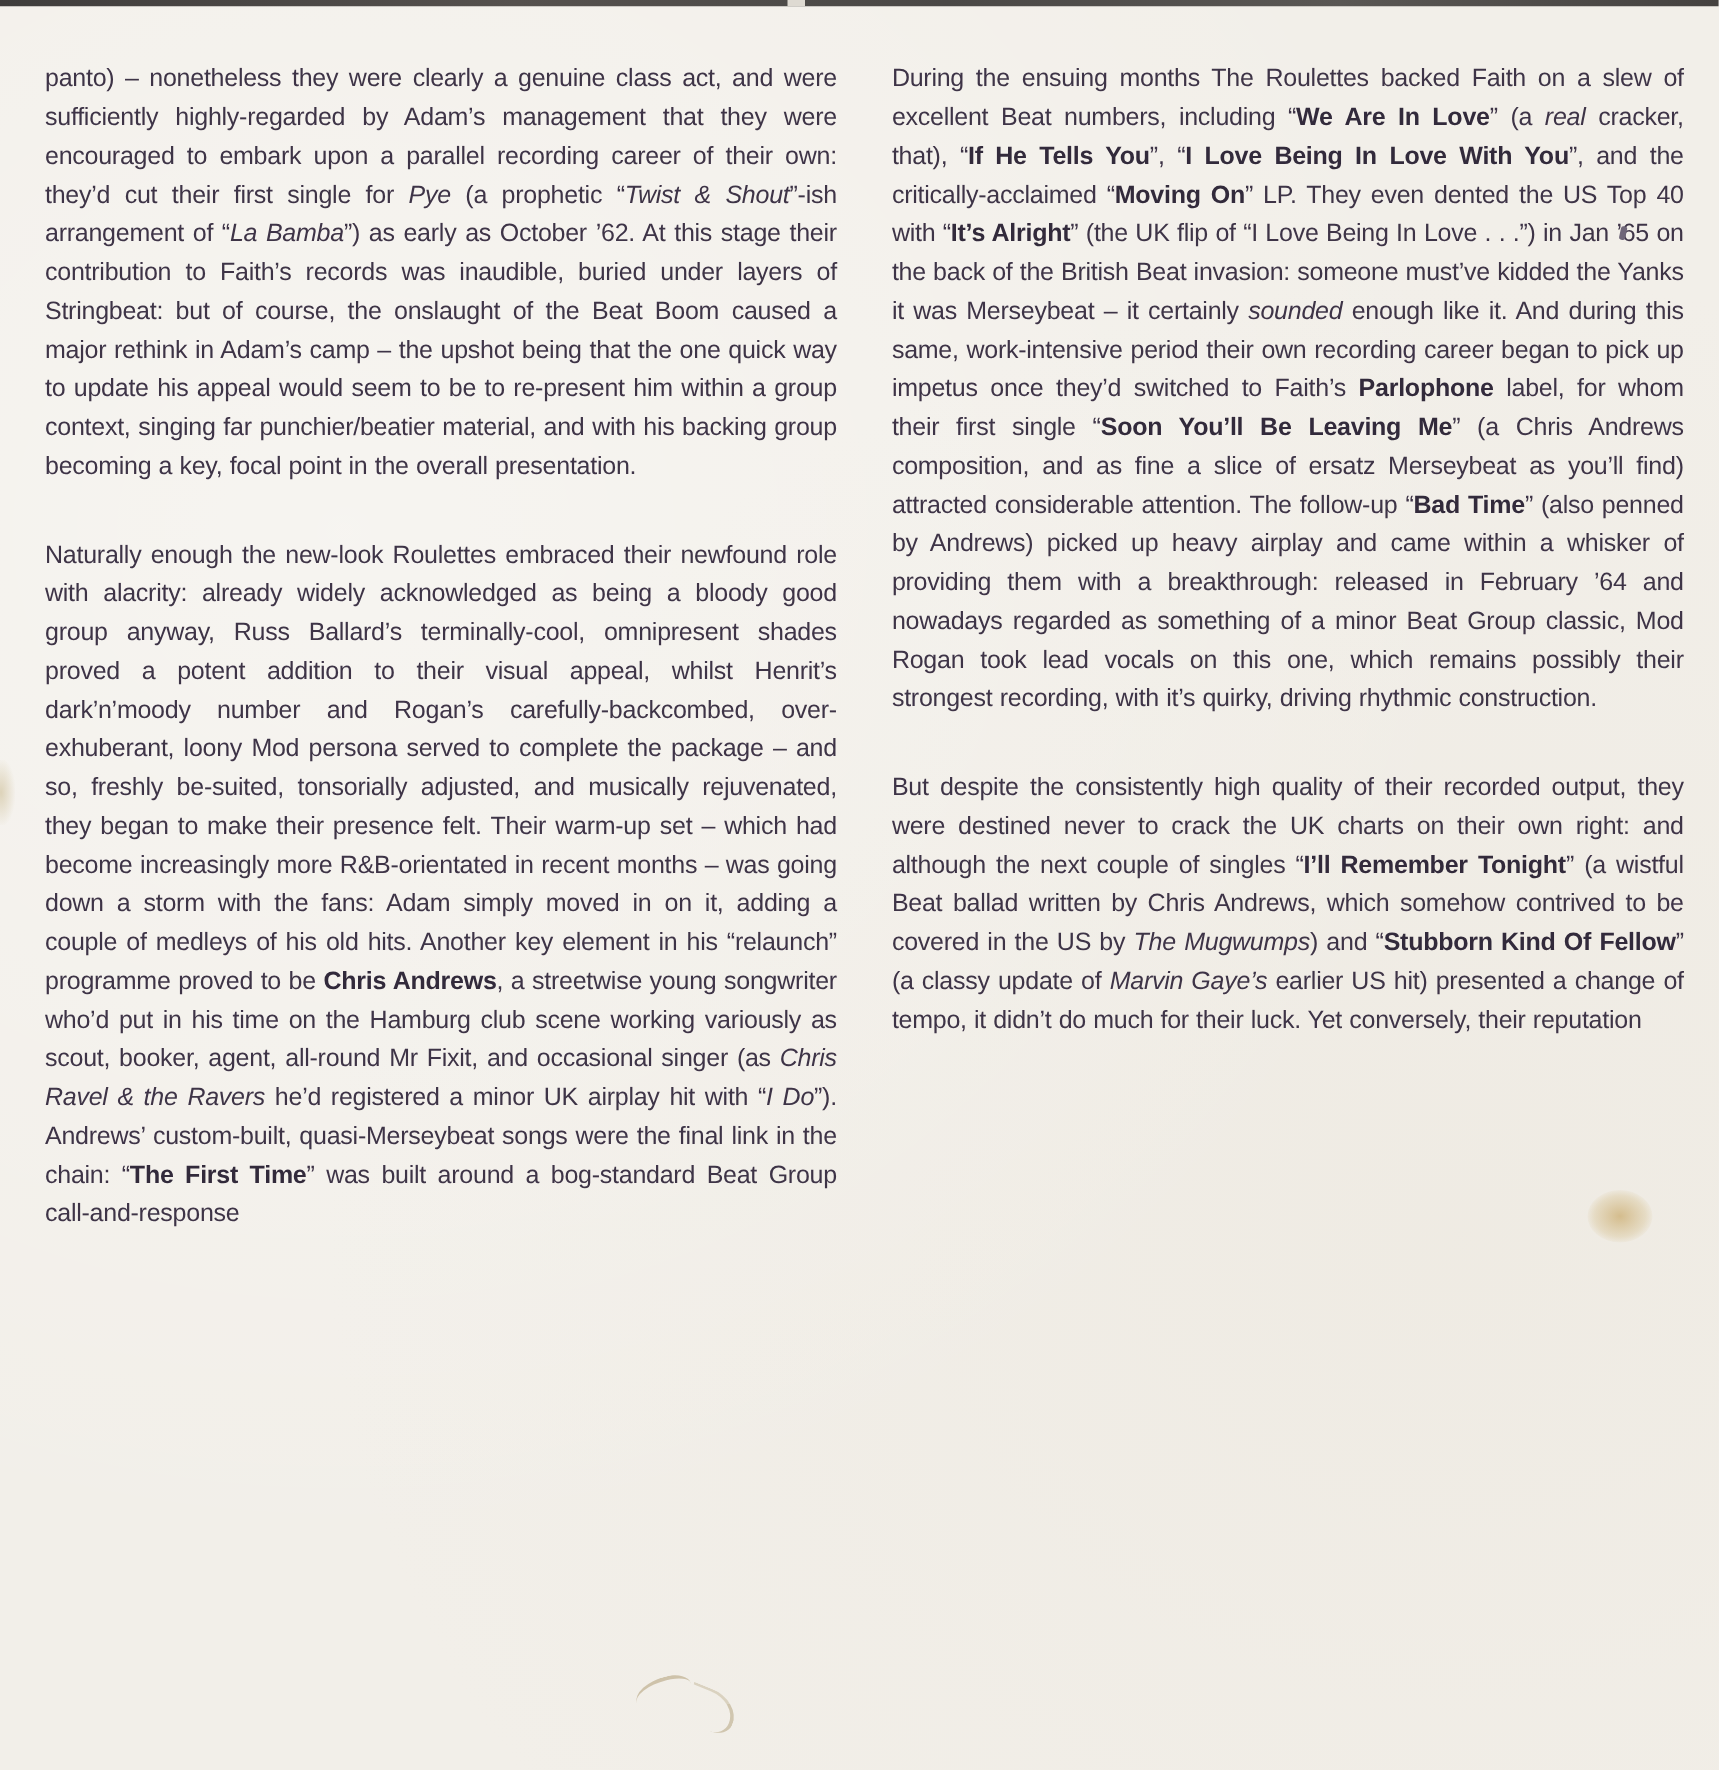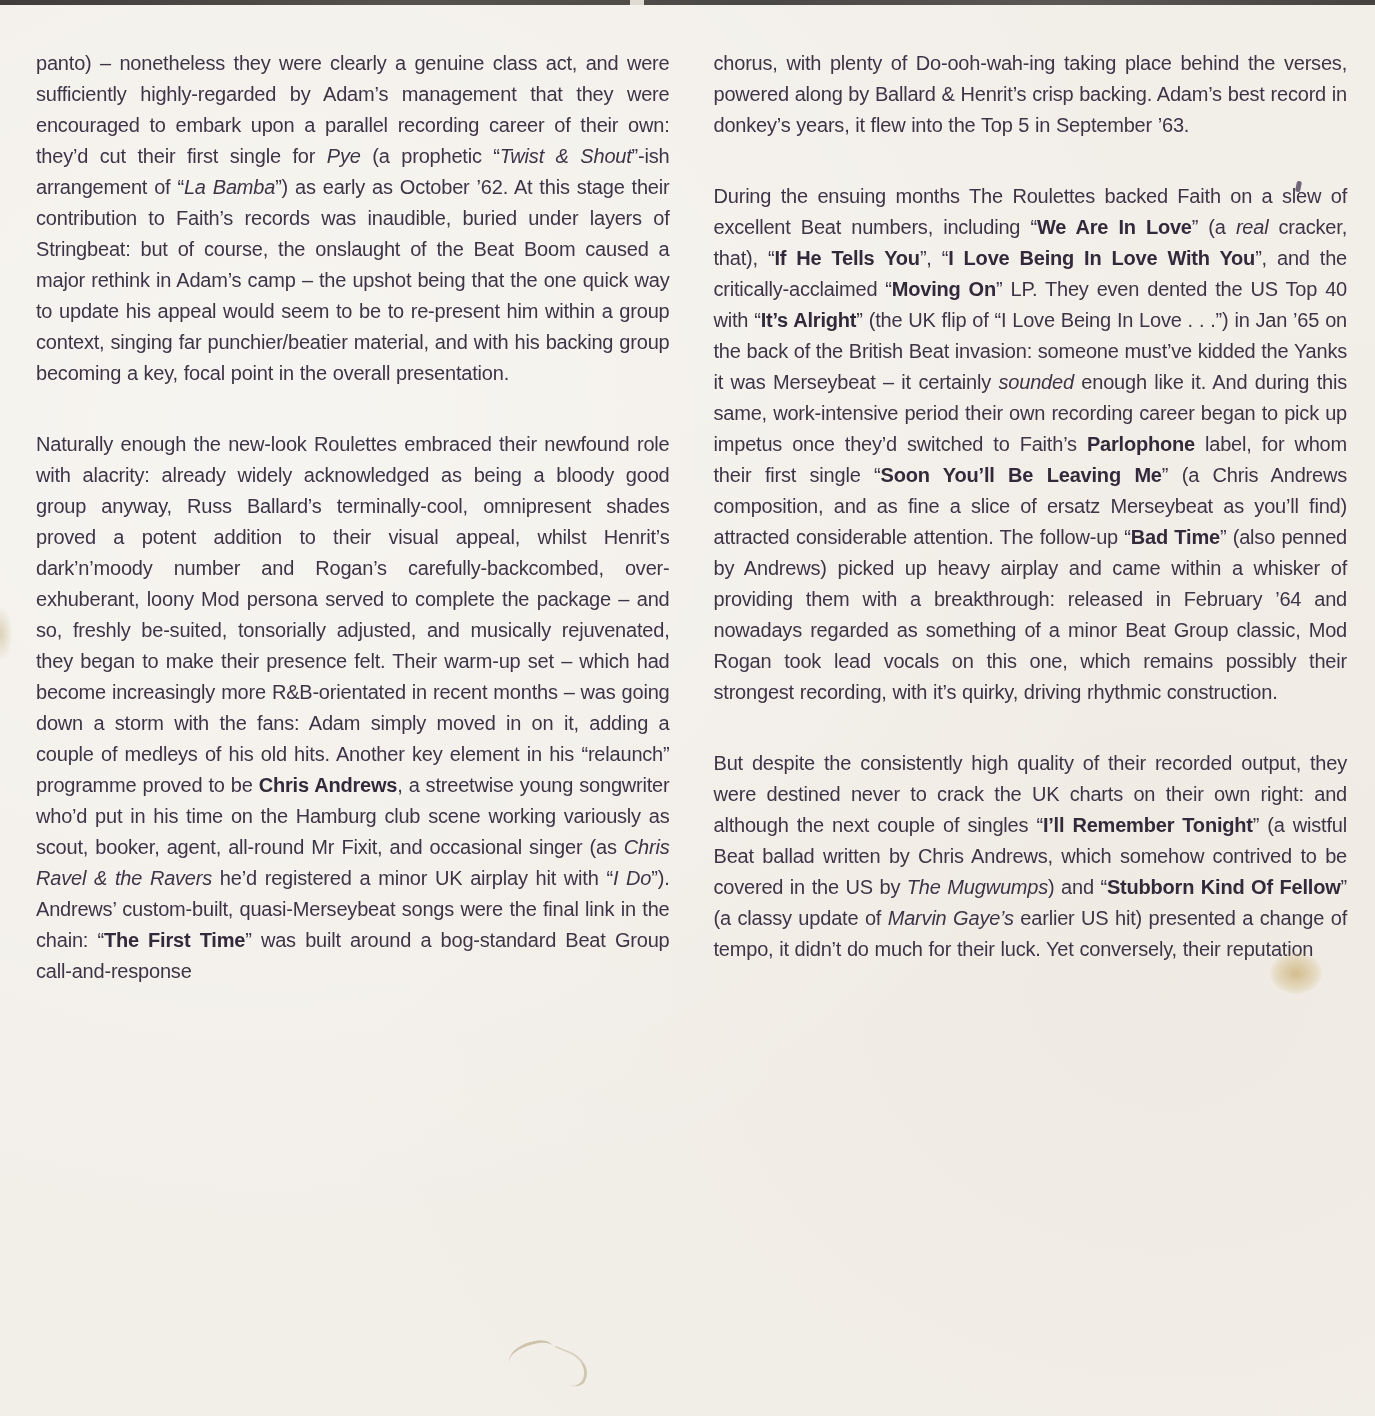--- a/index.html
+++ b/index.html
@@ -80,21 +80,20 @@
 <div class="page">
   <div class="scan-edge"></div>
   <div class="scan-edge-gap"></div>
 
   <div class="columns">
     <div class="col">
         <p class="para" style="color: rgb(62, 52, 71);"><span class="run">panto) – nonetheless they were clearly a genuine class act, and were sufficiently highly-regarded by Adam’s management that they were encouraged to embark upon a parallel recording career of their own: they’d cut their first single for </span><span class="run italic">Pye</span><span class="run"> (a prophetic “</span><span class="run italic">Twist &amp; Shout</span><span class="run">”-ish arrangement of “</span><span class="run italic">La Bamba</span><span class="run">”) as early as October ’62. At this stage their contribution to Faith’s records was inaudible, buried under layers of Stringbeat: but of course, the onslaught of the Beat Boom caused a major rethink in Adam’s camp – the upshot being that the one quick way to update his appeal would seem to be to re-present him within a group context, singing far punchier/beatier material, and with his backing group becoming a key, focal point in the overall presentation.</span></p>
         <p class="para" style="color: rgb(62, 52, 71);"><span class="run">Naturally enough the new-look Roulettes embraced their newfound role with alacrity: already widely acknowledged as being a bloody good group anyway, Russ Ballard’s terminally-cool, omnipresent shades proved a potent addition to their visual appeal, whilst Henrit’s dark’n’moody number and Rogan’s carefully-backcombed, over-exhuberant, loony Mod persona served to complete the package – and so, freshly be-suited, tonsorially adjusted, and musically rejuvenated, they began to make their presence felt. Their warm-up set – which had become increasingly more R&amp;B-orientated in recent months – was going down a storm with the fans: Adam simply moved in on it, adding a couple of medleys of his old hits. Another key element in his “relaunch” programme proved to be </span><span class="run bold" style="color: rgb(50, 42, 59);">Chris Andrews</span><span class="run">, a streetwise young songwriter who’d put in his time on the Hamburg club scene working variously as scout, booker, agent, all-round Mr Fixit, and occasional singer (as </span><span class="run italic">Chris Ravel &amp; the Ravers</span><span class="run"> he’d registered a minor UK airplay hit with “</span><span class="run italic">I Do</span><span class="run">”). Andrews’ custom-built, quasi-Merseybeat songs were the final link in the chain: “</span><span class="run bold" style="color: rgb(50, 42, 59);">The First Time</span><span class="run">” was built around a bog-standard Beat Group call-and-response</span></p>
       </div>
     <div class="col">
-        <p class="para" style="color: rgb(62, 52, 71);"><span class="run">chorus, with plenty of Do-ooh-wah-ing taking place behind the verses, powered along by Ballard &amp; Henrit’s crisp backing. Adam’s best record in donkey’s years, it flew into the Top 5 in September ’63.</span></p>
         <p class="para" style="color: rgb(62, 52, 71);"><span class="run">During the ensuing months The Roulettes backed Faith on a slew of excellent Beat numbers, including “</span><span class="run bold" style="color: rgb(50, 42, 59);">We Are In Love</span><span class="run">” (a </span><span class="run italic">real</span><span class="run"> cracker, that), “</span><span class="run bold" style="color: rgb(50, 42, 59);">If He Tells You</span><span class="run">”, “</span><span class="run bold" style="color: rgb(50, 42, 59);">I Love Being In Love With You</span><span class="run">”, and the critically-acclaimed “</span><span class="run bold" style="color: rgb(50, 42, 59);">Moving On</span><span class="run">” LP. They even dented the US Top 40 with “</span><span class="run bold" style="color: rgb(50, 42, 59);">It’s Alright</span><span class="run">” (the UK flip of “I Love Being In Love . . .”) in Jan ’65 on the back of the British Beat invasion: someone must’ve kidded the Yanks it was Merseybeat – it certainly </span><span class="run italic">sounded</span><span class="run"> enough like it. And during this same, work-intensive period their own recording career began to pick up impetus once they’d switched to Faith’s </span><span class="run bold" style="color: rgb(50, 42, 59);">Parlophone</span><span class="run"> label, for whom their first single “</span><span class="run bold" style="color: rgb(50, 42, 59);">Soon You’ll Be Leaving Me</span><span class="run">” (a Chris Andrews composition, and as fine a slice of ersatz Merseybeat as you’ll find) attracted considerable attention. The follow-up “</span><span class="run bold" style="color: rgb(50, 42, 59);">Bad Time</span><span class="run">” (also penned by Andrews) picked up heavy airplay and came within a whisker of providing them with a breakthrough: released in February ’64 and nowadays regarded as something of a minor Beat Group classic, Mod Rogan took lead vocals on this one, which remains possibly their strongest recording, with it’s quirky, driving rhythmic construction.</span></p>
         <p class="para" style="color: rgb(62, 52, 71);"><span class="run">But despite the consistently high quality of their recorded output, they were destined never to crack the UK charts on their own right: and although the next couple of singles “</span><span class="run bold" style="color: rgb(50, 42, 59);">I’ll Remember Tonight</span><span class="run">” (a wistful Beat ballad written by Chris Andrews, which somehow contrived to be covered in the US by </span><span class="run italic">The Mugwumps</span><span class="run">) and “</span><span class="run bold" style="color: rgb(50, 42, 59);">Stubborn Kind Of Fellow</span><span class="run">” (a classy update of </span><span class="run italic">Marvin Gaye’s</span><span class="run"> earlier US hit) presented a change of tempo, it didn’t do much for their luck. Yet conversely, their reputation</span></p>
       </div>
   </div>
 
   <div class="stain stain-rhythmic"></div>
   <div class="stain stain-squiggle-1"></div>
   <div class="stain stain-squiggle-2"></div>
   <div class="stain stain-left-edge"></div>
   <div class="stain speck-right"></div>

